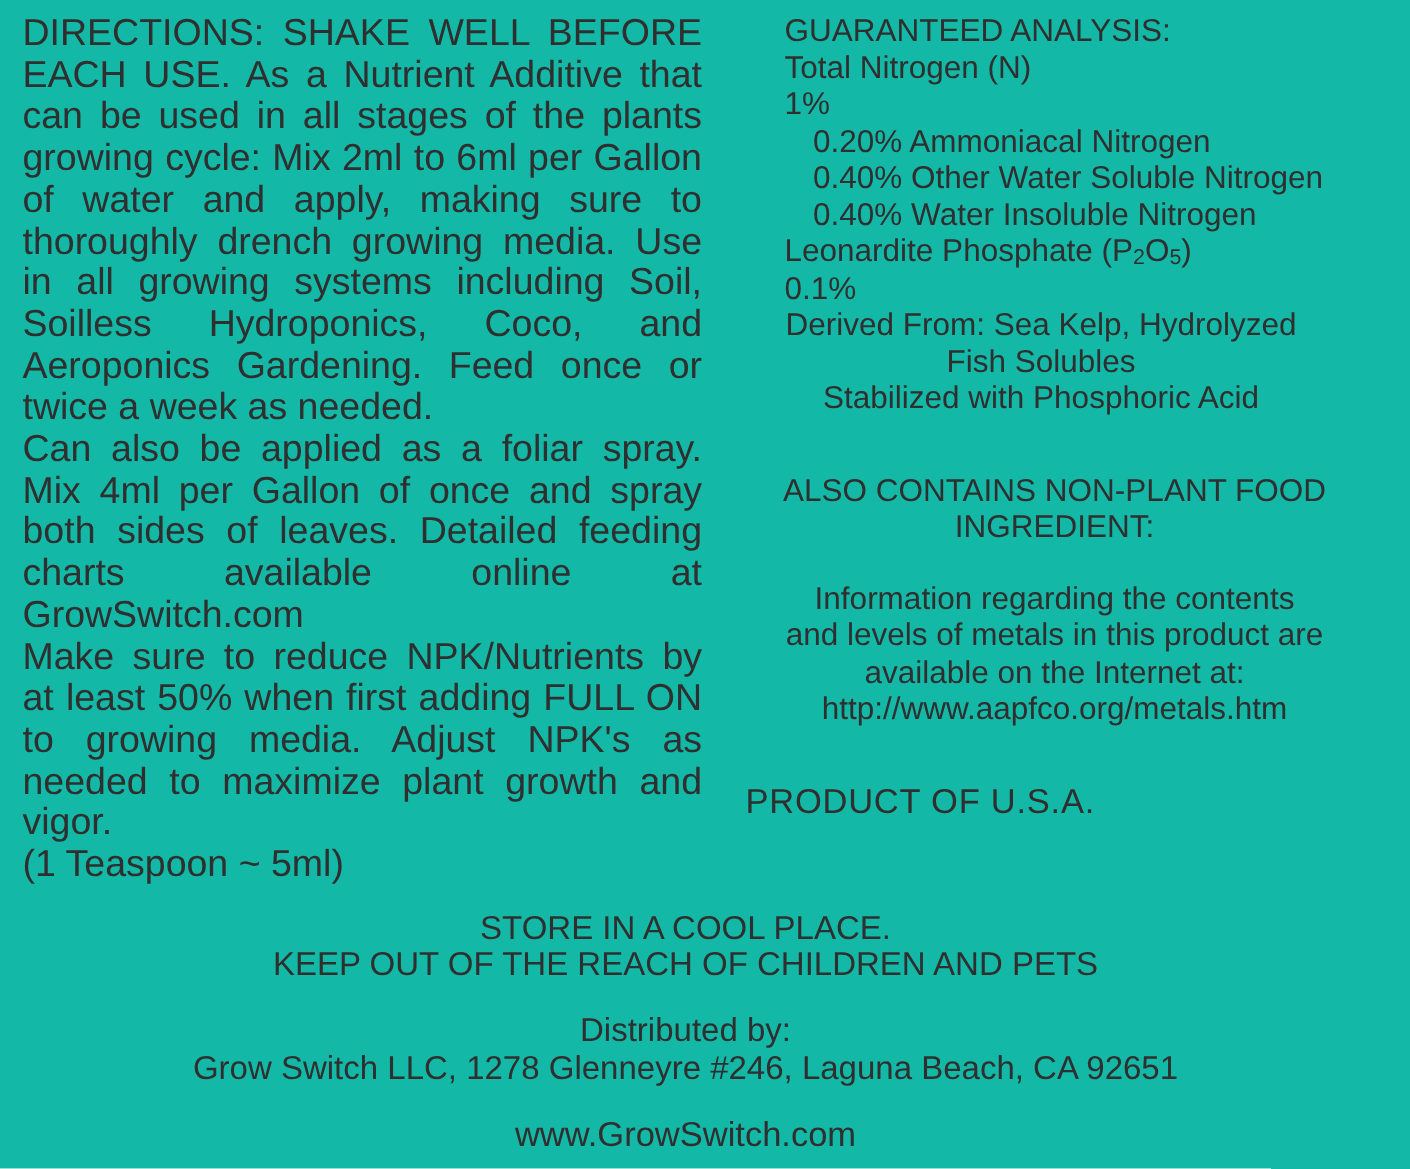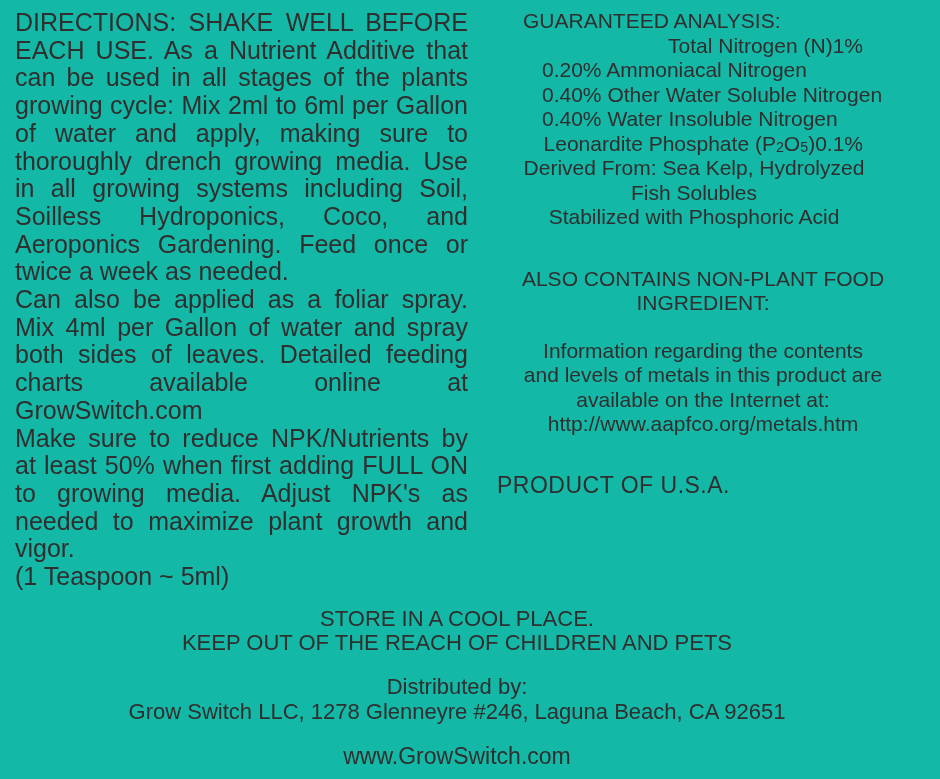--- a/index.html
+++ b/index.html
@@ -33,23 +33,24 @@
     position: absolute;
     left: 497px;
     top: 9px;
     width: 412px;
     font-size: 21px;
     line-height: 24.5px;
   }
   .ga-heading { padding-left: 26px; }
   .arow {
     display: flex;
-    justify-content: flex-end;
+    justify-content: space-between;
     padding-left: 26px;
     padding-right: 46px;
+    flex-direction: column;
   }
   .asub { padding-left: 45px; }
   sub.chem {
     font-size: 0.68em;
     vertical-align: baseline;
     position: relative;
     top: 0.12em;
     line-height: 0;
   }
   .centered { text-align: center; white-space: nowrap; }
@@ -76,21 +77,21 @@
   .distributor { margin-top: 20px; font-size: 22px; line-height: 25px; }
   .website { margin-top: 19px; font-size: 23px; line-height: 26px; }
 </style>
 </head>
 <body>
 
 <div class="label">
 
   <div class="left-col">
     <p>DIRECTIONS: SHAKE WELL BEFORE EACH USE. As a Nutrient Additive that can be used in all stages of the plants growing cycle: Mix 2ml to 6ml per Gallon of water and apply, making sure to thoroughly drench growing media.  Use in all growing systems including Soil, Soilless Hydroponics, Coco, and Aeroponics Gardening. Feed once or twice a week as needed.</p>
-    <p class="p2">Can also be applied as a foliar spray. Mix 4ml per Gallon of water and spray both sides of leaves. Detailed feeding charts available online at GrowSwitch.com</p>
+    <p class="p2">Can also be applied as a foliar spray. Mix 4ml per Gallon of once and spray both sides of leaves. Detailed feeding charts available online at GrowSwitch.com</p>
     <p class="p3">Make sure to reduce NPK/Nutrients by at least 50% when first adding FULL ON to growing media. Adjust NPK's as needed to maximize plant growth and vigor.</p>
     <div class="note">(1 Teaspoon ~ 5ml)</div>
   </div>
 
   <div class="right-col">
     <div class="ga-heading">GUARANTEED ANALYSIS:</div>
 
     <div class="arow">
       <span>Total Nitrogen (N)</span>
       <span>1%</span>

